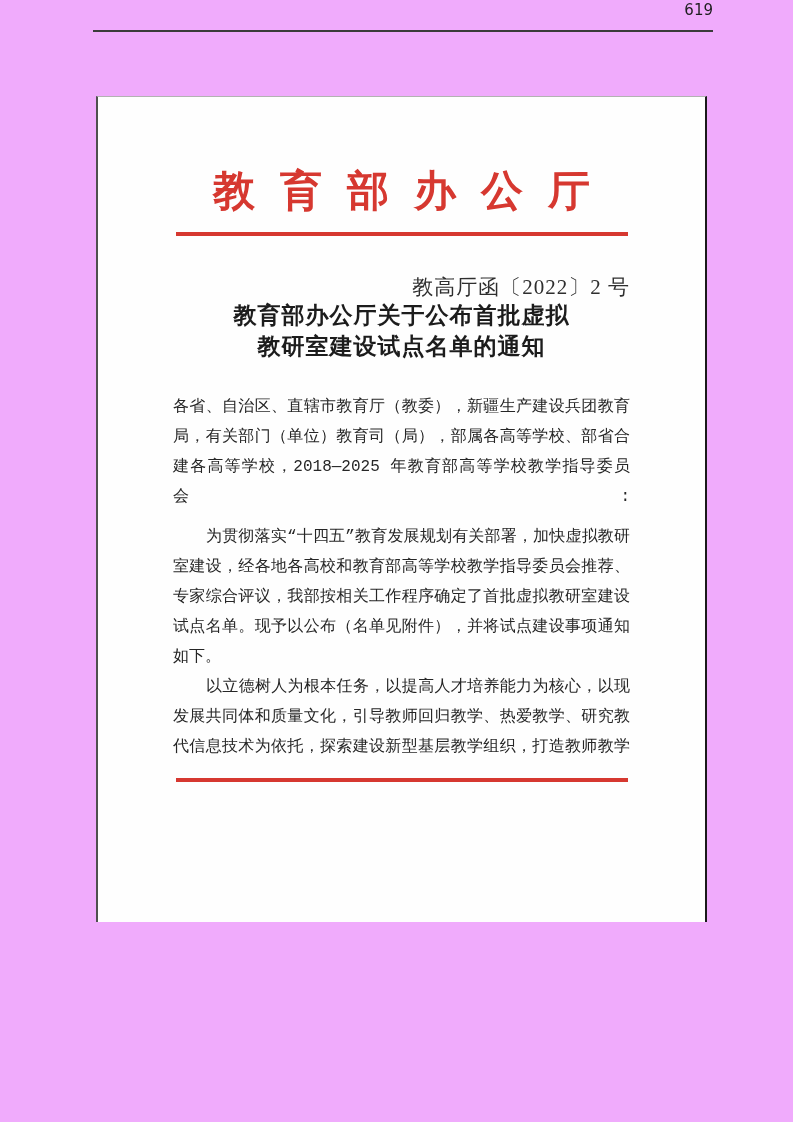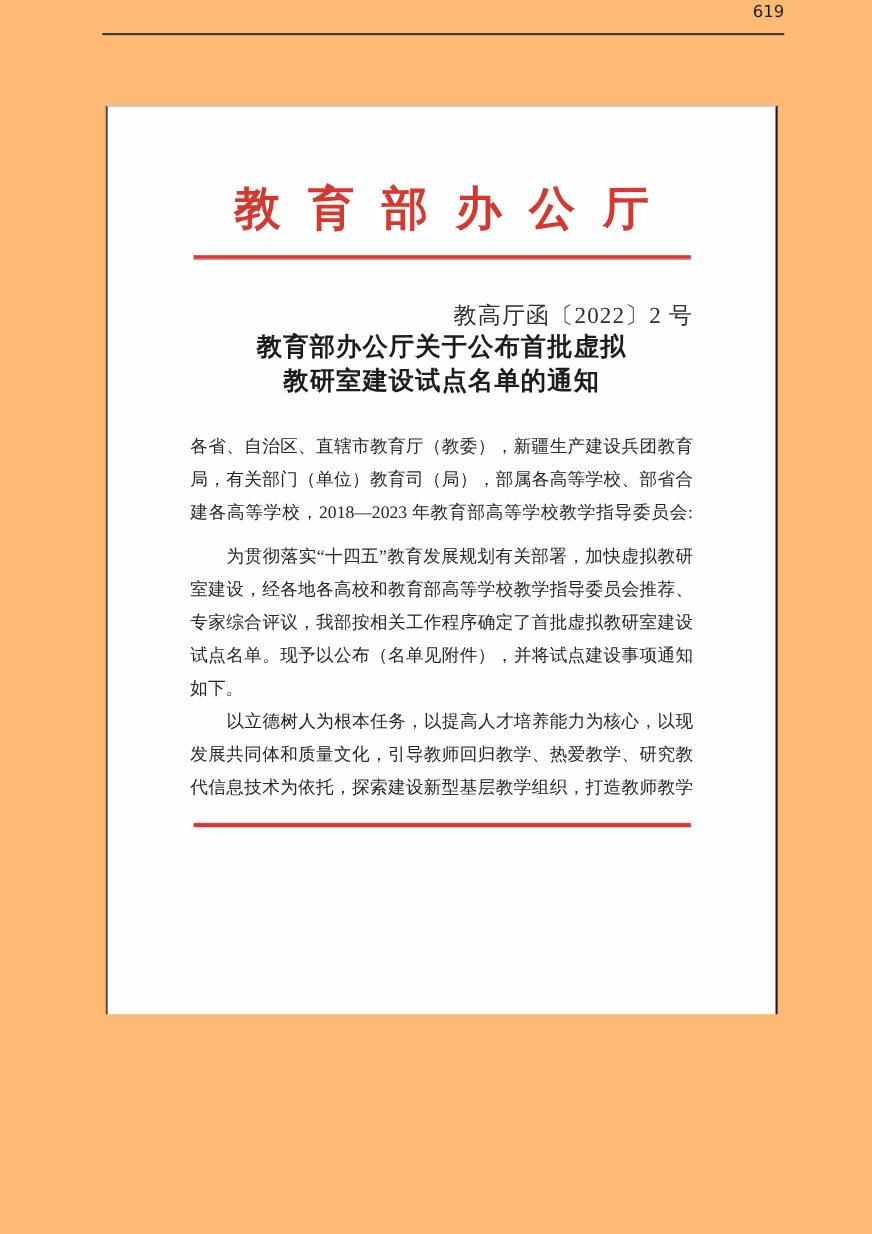--- a/index.html
+++ b/index.html
@@ -1,21 +1,21 @@
 <!DOCTYPE html>
 <html><head>
 <meta charset="utf-8">
 <style>
   * { margin: 0; padding: 0; box-sizing: border-box; }
   html, body { background: #ffffff; }
   .canvas {
     position: relative;
     width: 793px;
     height: 1122px;
-    background: #fdba74;
+    background: #f0abfc;
     overflow: hidden;
     font-family: "Liberation Serif", serif;
   }
   .pageno {
     position: absolute;
     top: 1px;
     right: 80px;
     font-family: "DejaVu Sans", sans-serif;
     font-size: 15px;
     font-weight: 500;
@@ -84,21 +84,21 @@
     color: #1c1c1c;
     letter-spacing: 1px;
   }
   .bodytext {
     margin: 30px auto 0;
     width: 457px;
     font-size: 16px;
     line-height: 30px;
     color: #262626;
   }
-  .ln { min-height: 30px; }
+  .ln { min-height: 30px; font-family: Liberation Mono, monospace; }
   .just { text-align: justify; text-align-last: justify; }
   .indent { padding-left: 33px; }
   .gap-sm { margin-top: 10px; }
   .gap-xs { margin-top: 5px; }
   .heading { font-weight: bold; }
 </style>
 </head>
 <body>
 
 <div class="canvas">
@@ -116,21 +116,21 @@
 
     <div class="title">
       <div>教育部办公厅关于公布首批虚拟</div>
       <div>教研室建设试点名单的通知</div>
     </div>
 
     <div class="bodytext">
 
       <div class="ln just">各省、自治区、直辖市教育厅（教委），新疆生产建设兵团教育</div>
       <div class="ln just">局，有关部门（单位）教育司（局），部属各高等学校、部省合</div>
-      <div class="ln just">建各高等学校，2018—2023 年教育部高等学校教学指导委员会:</div>
+      <div class="ln just">建各高等学校，2018—2025 年教育部高等学校教学指导委员会:</div>
 
       <div class="ln just indent gap-sm">为贯彻落实“十四五”教育发展规划有关部署，加快虚拟教研</div>
       <div class="ln just">室建设，经各地各高校和教育部高等学校教学指导委员会推荐、</div>
       <div class="ln just">专家综合评议，我部按相关工作程序确定了首批虚拟教研室建设</div>
       <div class="ln just">试点名单。现予以公布（名单见附件），并将试点建设事项通知</div>
       <div class="ln">如下。</div>
 
 
       <div class="ln just indent">以立德树人为根本任务，以提高人才培养能力为核心，以现</div>
       <div class="ln just">发展共同体和质量文化，引导教师回归教学、热爱教学、研究教</div>

